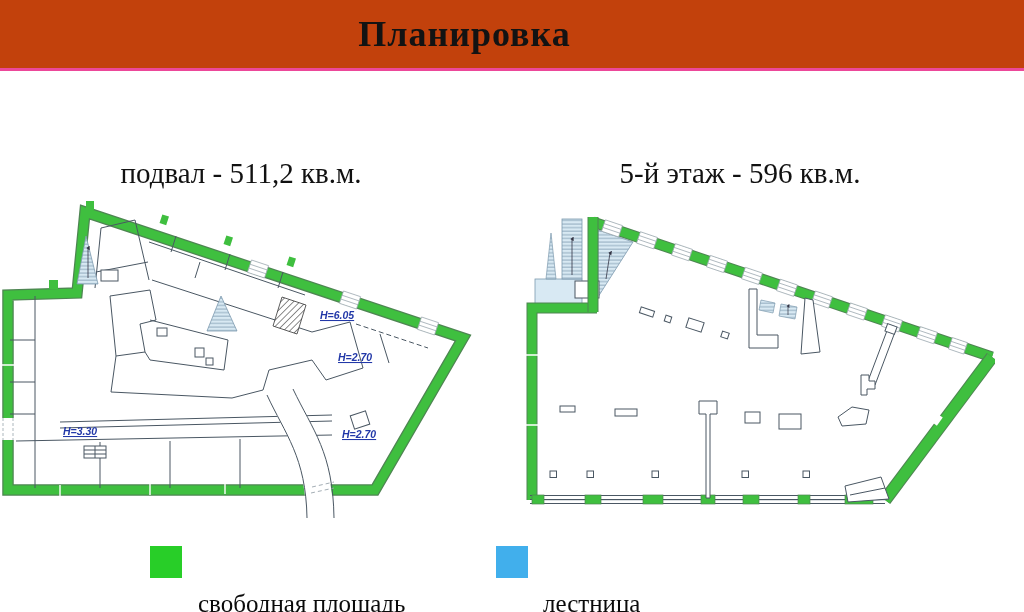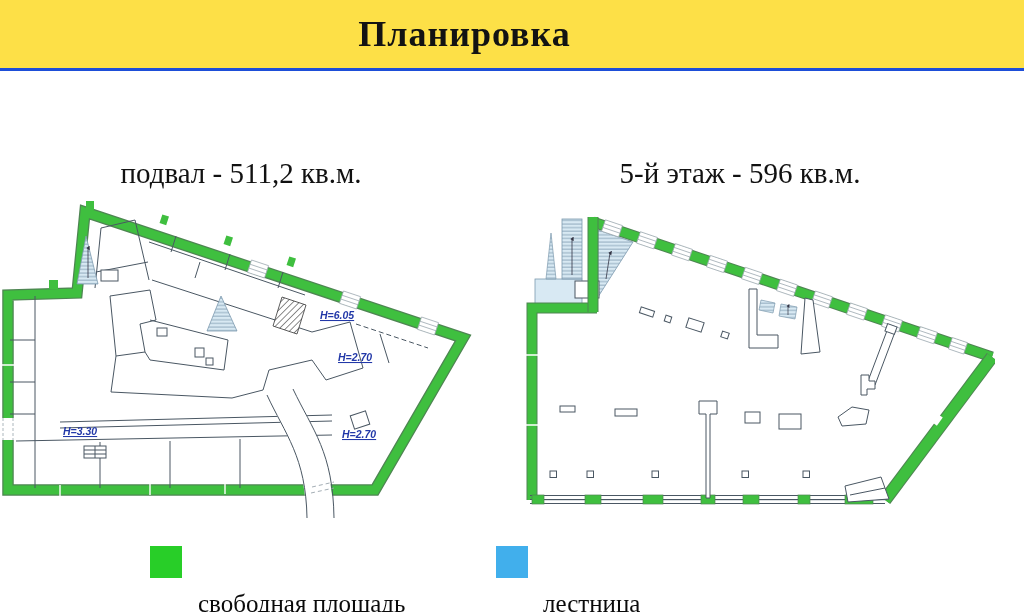--- a/index.html
+++ b/index.html
@@ -2,21 +2,21 @@
 <html><head>
 <meta charset="utf-8">
 <style>
   html,body{margin:0;padding:0;}
   body{
     width:1024px;height:612px;position:relative;overflow:hidden;
     background:#ffffff;font-family:"Liberation Serif",serif;
   }
   .header{
     position:absolute;left:0;top:0;width:1024px;height:68px;
-    background:#fde047;border-bottom:3px solid #1d4ed8;
+    background:#c2410c;border-bottom:3px solid #ec4899;
     display:flex;align-items:center;justify-content:center;
   }
   .header h1{
     margin:0;padding:0 95px 0 0;font-size:36px;font-weight:bold;color:#131313;
     font-family:"Liberation Serif",serif;letter-spacing:1px;
   }
   .plan-title{
     position:absolute;top:157px;height:36px;font-size:29px;font-weight:normal;color:#111;
     text-align:center;font-family:"Liberation Serif",serif;white-space:nowrap;
   }

